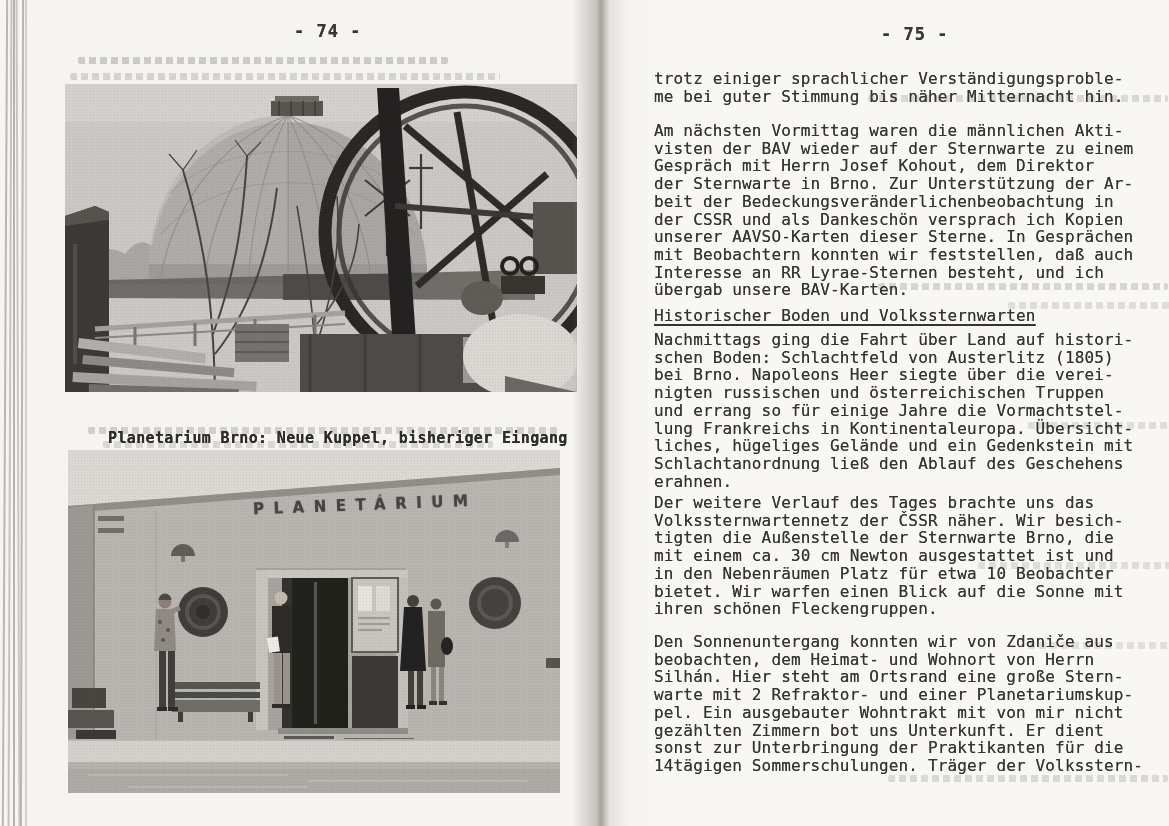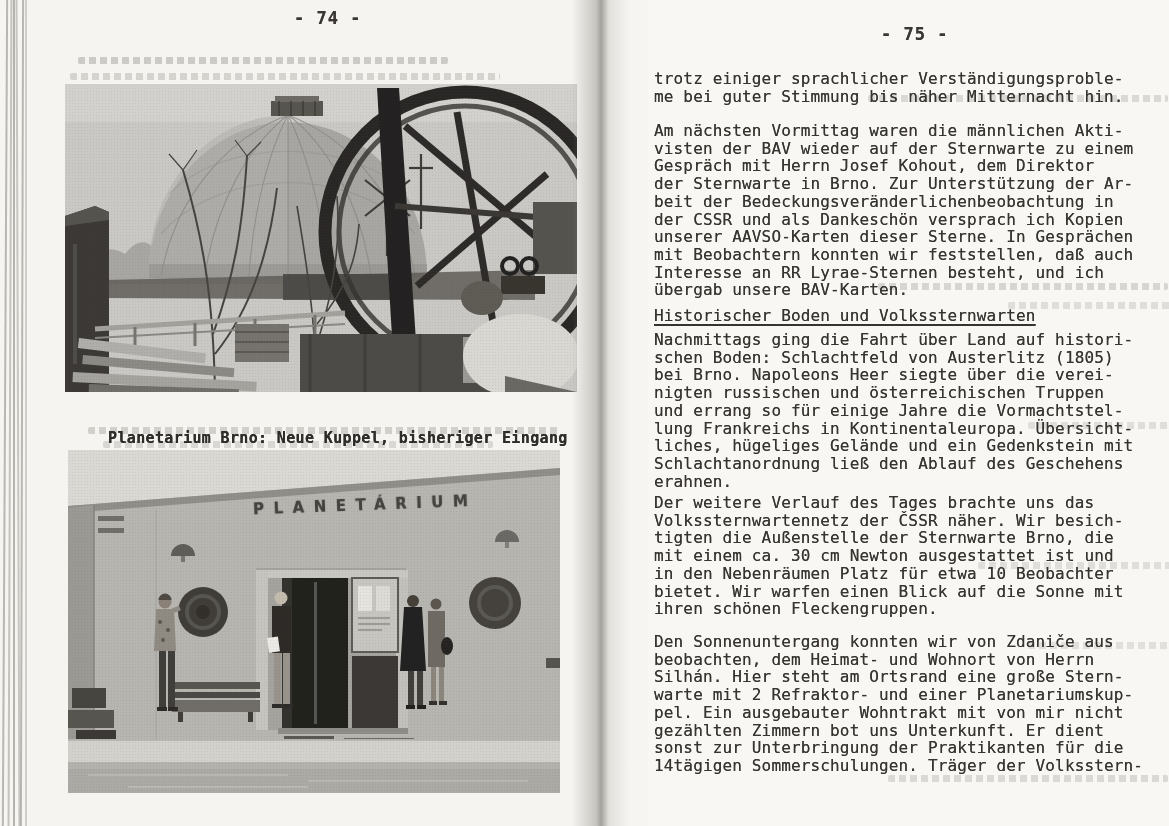--- a/index.html
+++ b/index.html
@@ -65,21 +65,21 @@
     <div class="edge" style="left:4px;opacity:.8;transform:rotate(.3deg)"></div>
     <div class="edge" style="left:9px;opacity:.65;transform:rotate(.2deg)"></div>
     <div class="edge" style="left:13px;opacity:.85"></div>
     <div class="edge" style="left:17px;opacity:.6;transform:rotate(-.2deg)"></div>
     <div class="edge" style="left:21px;opacity:.8;transform:rotate(.15deg)"></div>
     <div class="edge" style="left:25px;opacity:.5"></div>
   </div>
 
   <div class="page page-left">
 
-    <div class="pageno" style="left:266px;top:8px">- 74 -</div>
+    <div class="pageno" style="left:266px;top:21px">- 74 -</div>
 
     <div class="ghost" style="left:50px;top:57px;width:370px"></div>
     <div class="ghost" style="left:42px;top:73px;width:430px;opacity:.8"></div>
     <div class="ghost" style="left:60px;top:427px;width:470px;opacity:.9"></div>
     <div class="ghost" style="left:75px;top:441px;width:390px;opacity:.7"></div>
 
     <div class="photo photo-top" style="left:37px;top:84px">
       <svg width="512" height="308" viewBox="0 0 512 308">
         <defs>
           <pattern id="ht" width="3" height="3" patternUnits="userSpaceOnUse">

